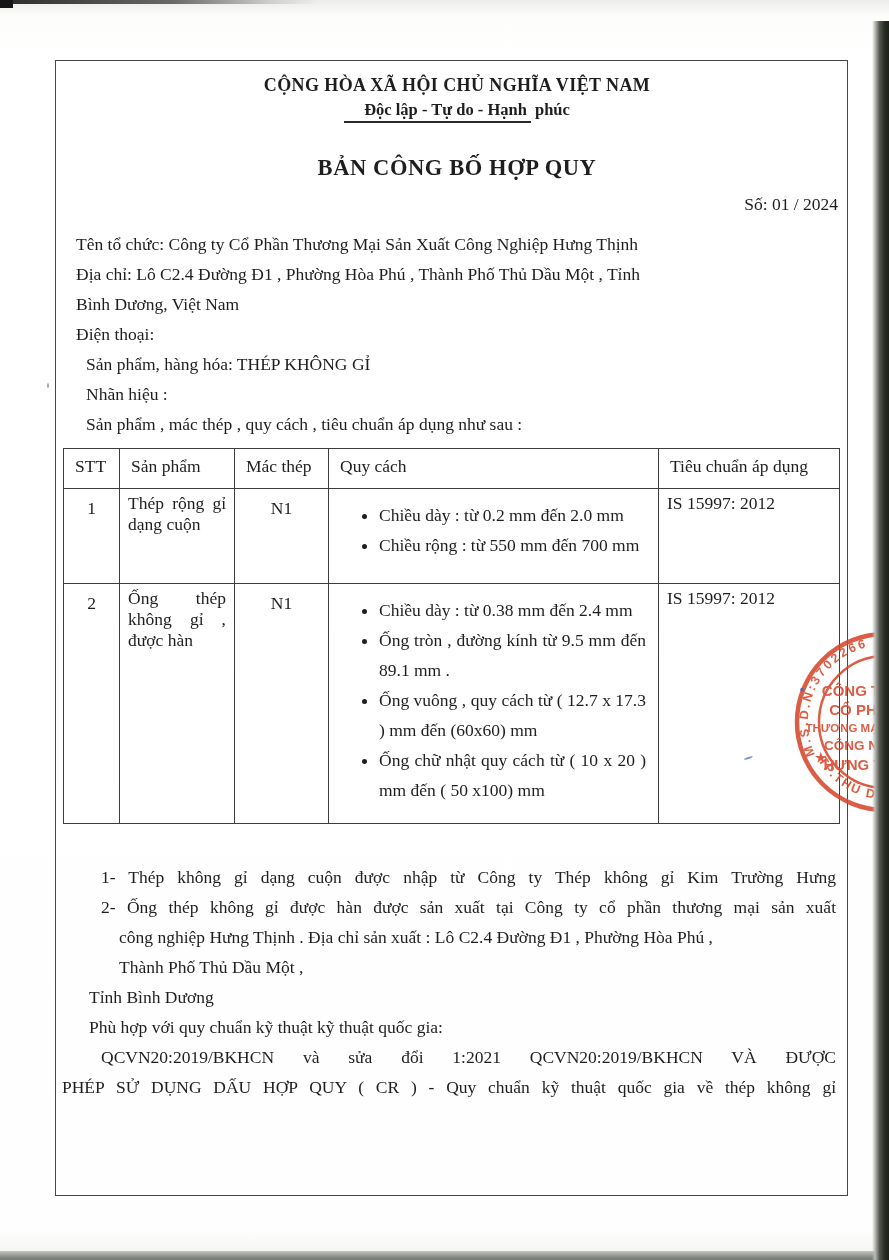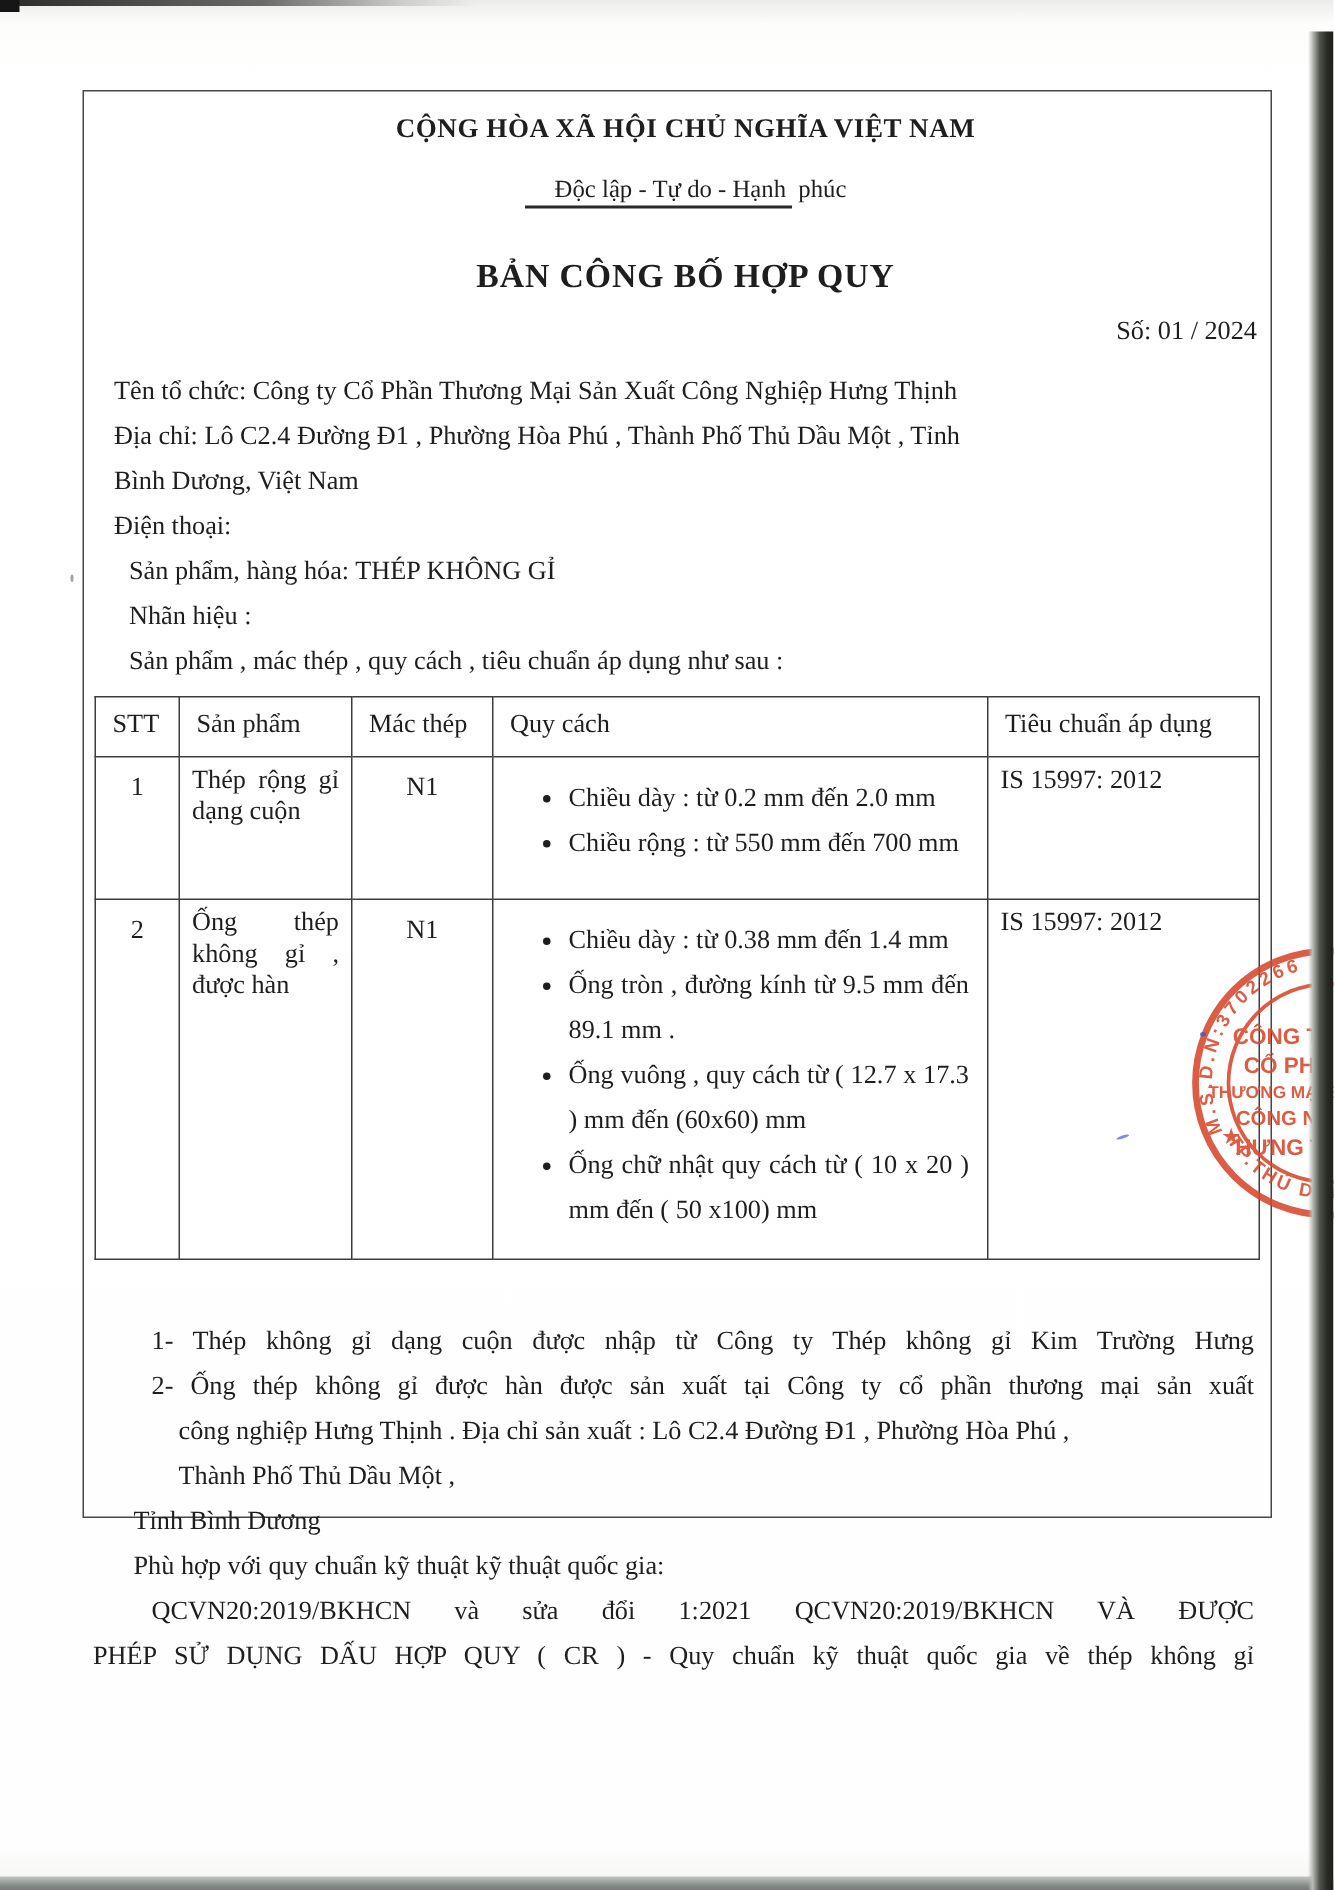--- a/index.html
+++ b/index.html
@@ -16,26 +16,26 @@
   .top-left-sliver{position:absolute;left:0;top:0;width:13px;height:8px;background:#161616;z-index:7}
   .right-strip{position:absolute;top:21px;right:0;width:17px;height:1239px;z-index:8;
     background:linear-gradient(90deg,rgba(255,255,255,0) 0,#b9bcb6 18%,#50554d 45%,#272b23 75%,#1d2019);}
   .bottom-strip{position:absolute;left:0;bottom:0;width:889px;height:9px;z-index:7;
     background:linear-gradient(180deg,#c2c6c1,#848a83 70%,#767c75);}
 
   .speck{position:absolute;border-radius:50%;z-index:4}
 
   
   .frame{
-    position:absolute;left:55px;top:60px;width:793px;height:952px;box-sizing:border-box;
+    position:absolute;left:55px;top:60px;width:793px;height:1136px;box-sizing:border-box;
     border:1.5px solid #474747;padding:12px 9px 0 20px;background:transparent;z-index:1;
   }
 
   .nat-title{text-align:center;font-weight:bold;font-size:18px;letter-spacing:.4px;line-height:24px}
-  .motto{text-align:center;font-weight:normal;font-size:16.5px;margin-top:17px;line-height:24px}
+  .motto{text-align:center;font-weight:bold;font-size:16.5px;margin-top:1px;line-height:24px}
   .motto-underlined{border-bottom:2px solid #2a2a2a;padding:0 4px 2px 20px}
   .doc-title{text-align:center;font-weight:bold;font-size:22.5px;letter-spacing:.6px;margin-top:32px;line-height:28px}
   .doc-number{text-align:right;font-size:17.5px;margin-top:9px;line-height:26px}
 
   .info-block{margin-top:12px}
   .para{font-size:17.5px;line-height:30px}
   .ml10{margin-left:10px}
   .bold{font-weight:normal}
 
   
@@ -124,21 +124,21 @@
           </td>
           <td class="std">IS 15997: 2012</td>
         </tr>
         <tr class="r2">
           <td class="cen num">2</td>
           <td class="prod">Ống thép không gỉ , được hàn</td>
           <td class="cen num">N1</td>
           <td class="qc">
             <ul class="specs">
 
-            <li>Chiều dày : từ 0.38 mm đến 1.4 mm</li>
+            <li>Chiều dày : từ 0.38 mm đến 2.4 mm</li>
                 <li>Ống tròn , đường kính từ 9.5 mm đến 89.1 mm .</li>
                 <li>Ống vuông , quy cách từ ( 12.7 x 17.3 ) mm đến (60x60) mm</li>
                 <li>Ống chữ nhật quy cách từ ( 10 x 20 ) mm đến ( 50 x100) mm</li>
               </ul>
           </td>
           <td class="std">IS 15997: 2012</td>
         </tr>
       </tbody>
     </table>
 

